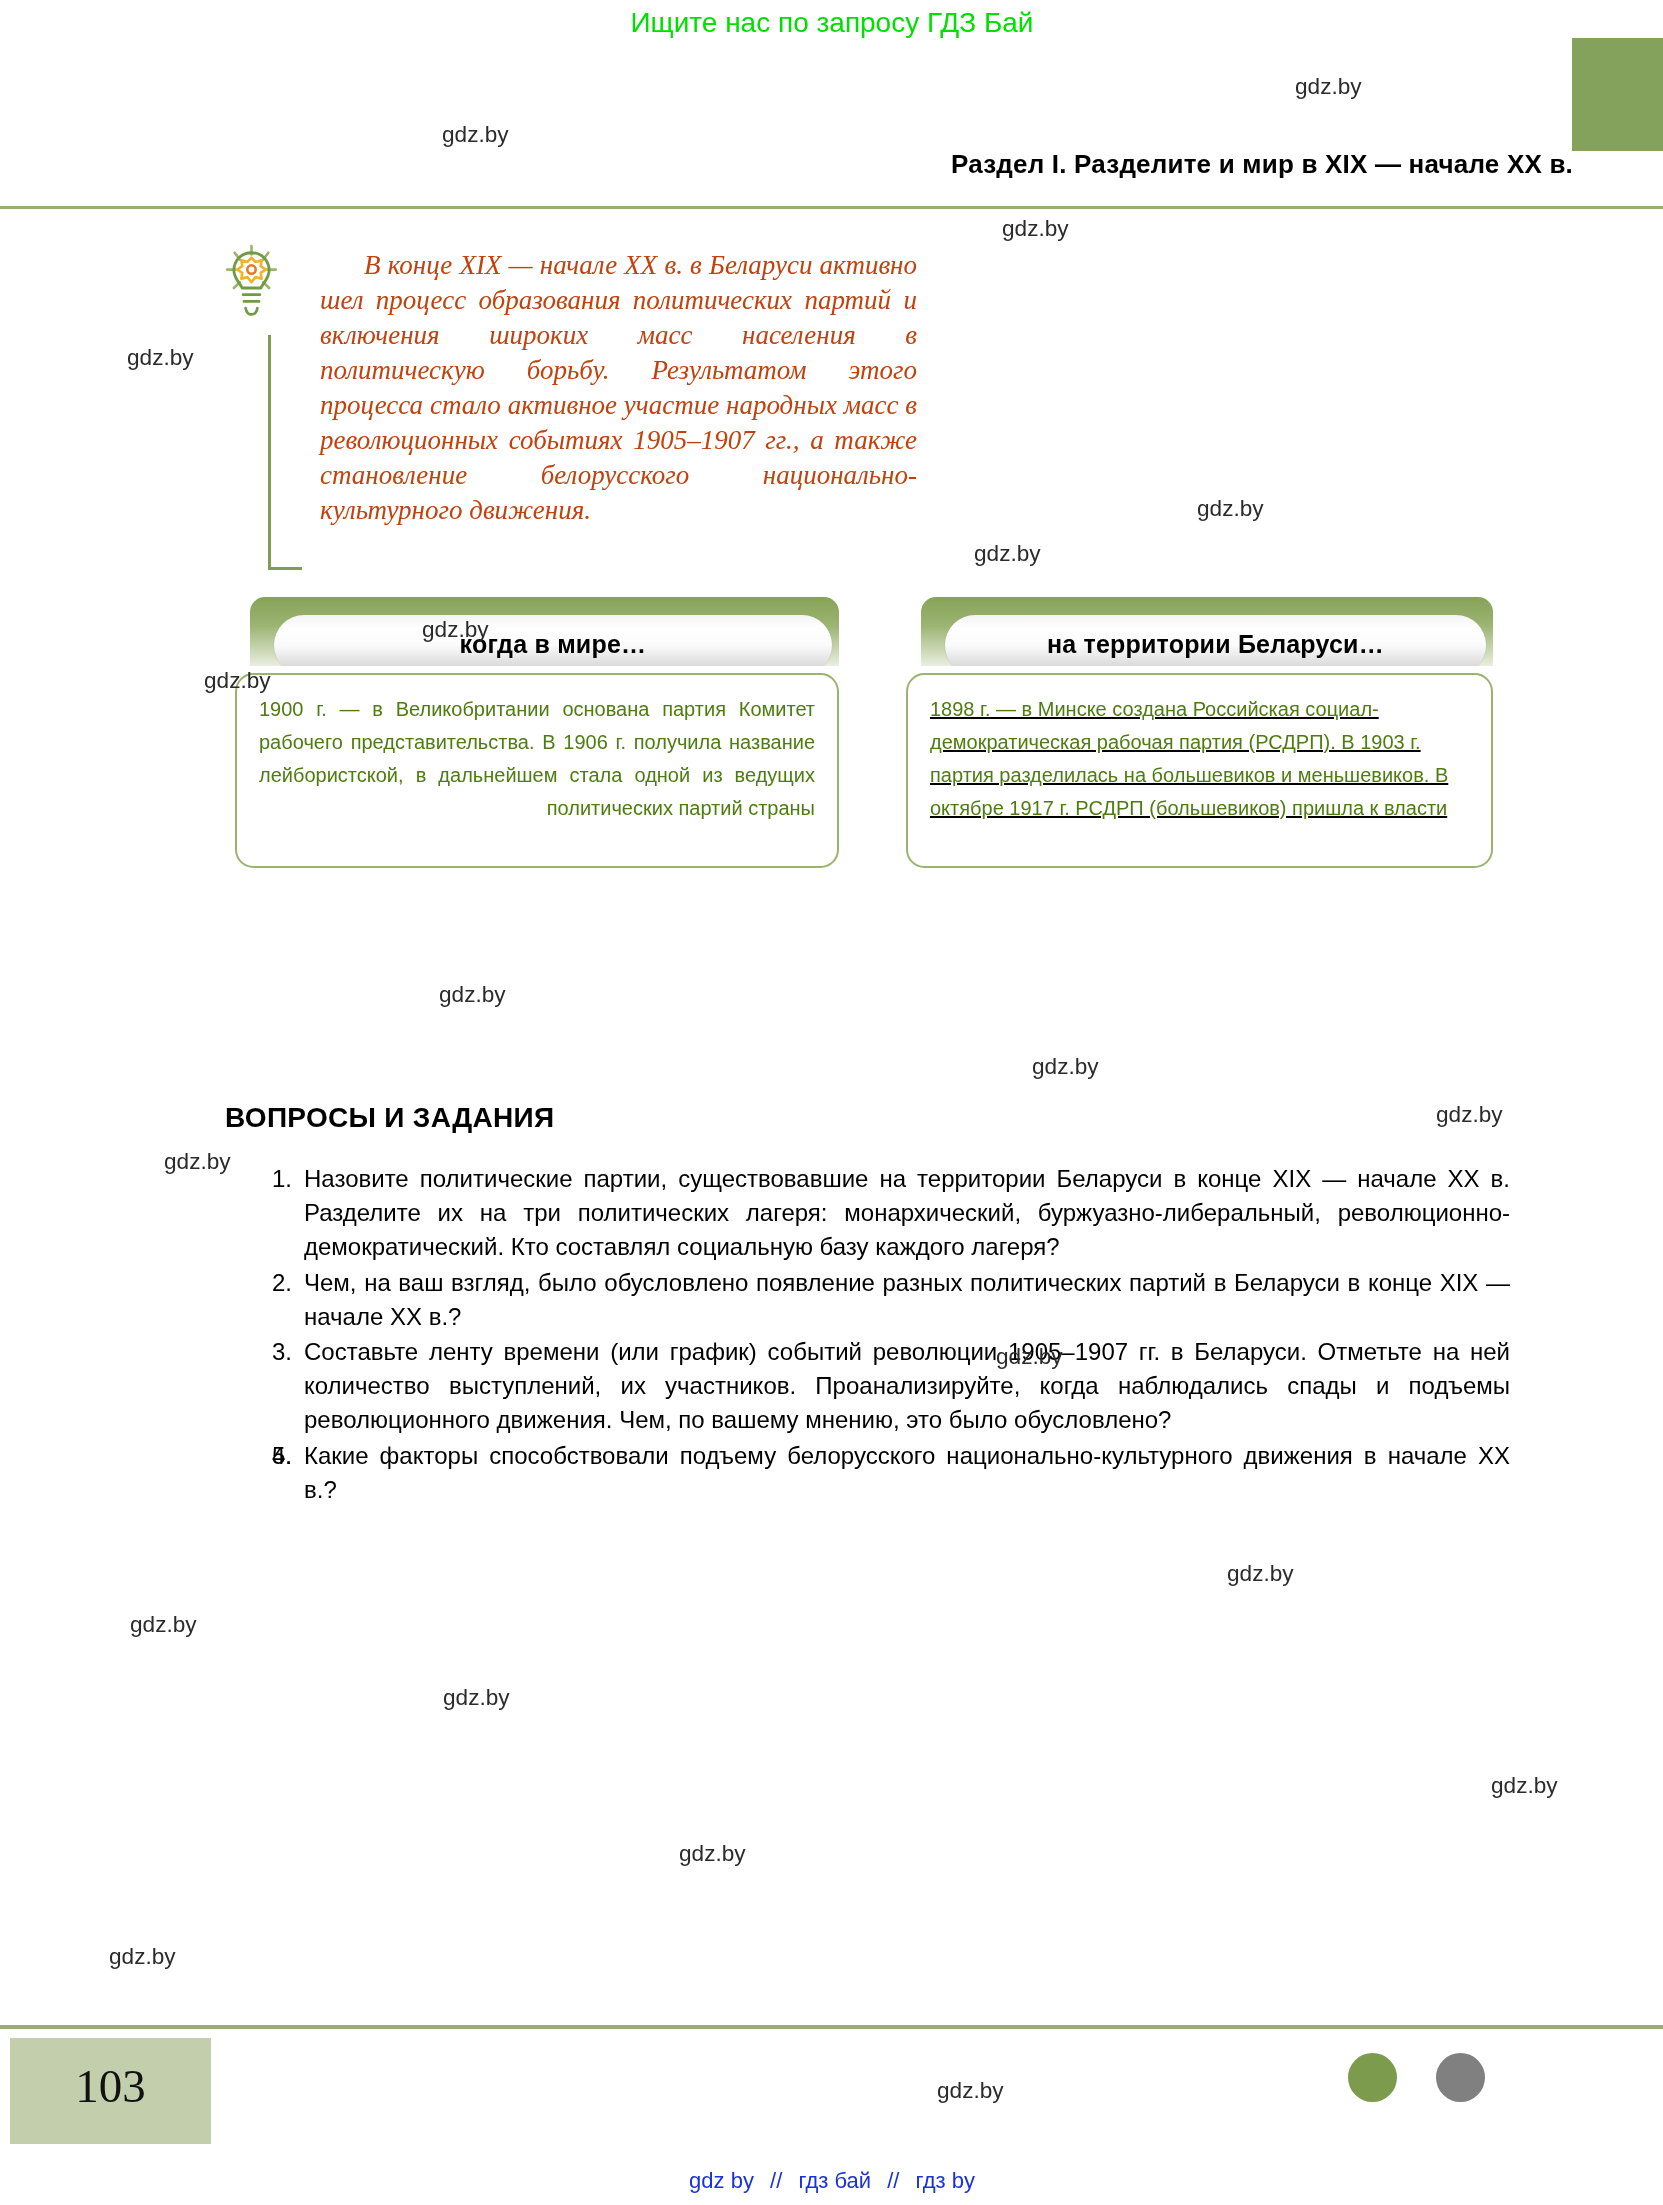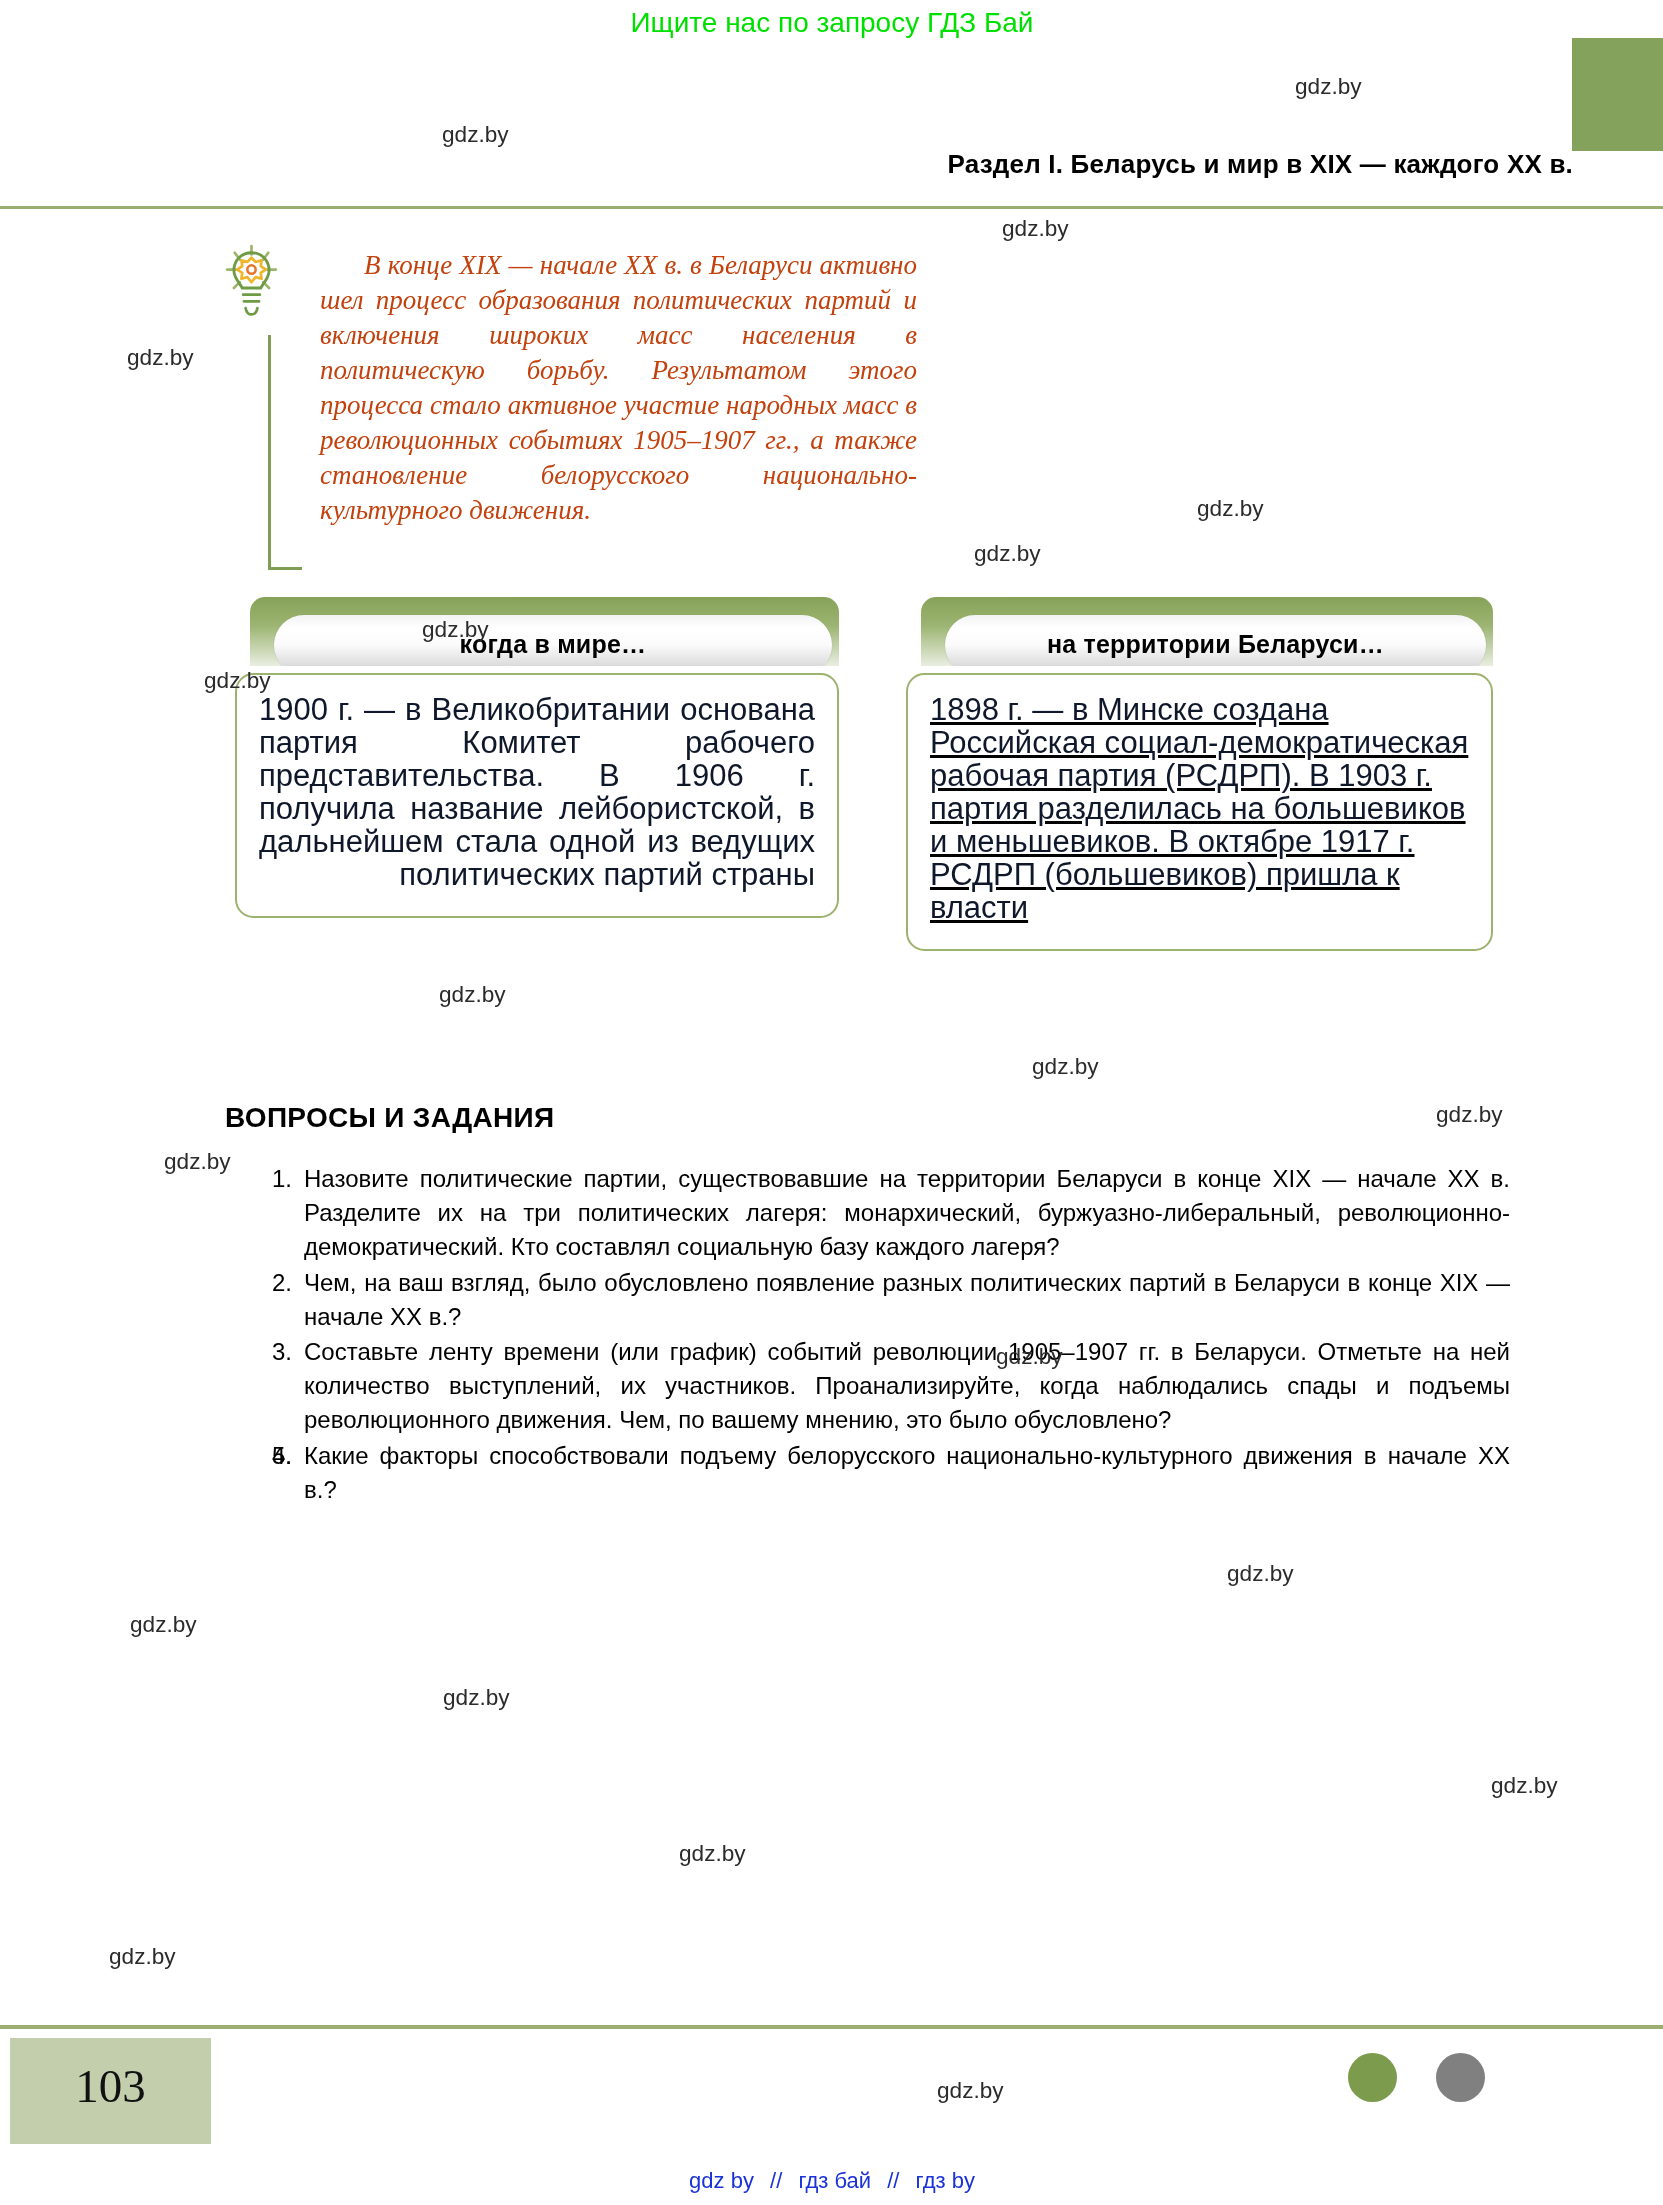--- a/index.html
+++ b/index.html
@@ -153,23 +153,23 @@
   .box-body {
     margin-top: 6.7px;
     border: 2.5px solid #9cb36f;
     border-radius: 18.4px;
     padding: 18.4px 22px 25px 22px;
     min-height: 195px;
     box-sizing: border-box;
   }
   .box-body p {
     margin: 0;
-    font-size: 31px;
+    font-size: 20px;
     line-height: 33px;
-    color: #0f172a;
+    color: #4d7c0f;
   }
   .box-body.align-right p { text-align: justify; text-align-last: right; }
 
   
   .q-title {
     position: absolute;
     left: 225px;
     top: 1102px;
     font-size: 28px;
     font-weight: bold;
@@ -251,21 +251,21 @@
 </style>
 </head>
 <body>
 
 <div id="page">
 
   <div class="top-banner">Ищите нас по запросу ГДЗ Бай</div>
 
   <div class="corner-block"></div>
 
-  <div class="runhead">Раздел I. Беларусь и мир в XIX — каждого XX в.</div>
+  <div class="runhead">Раздел I. Разделите и мир в XIX — начале XX в.</div>
   <div class="rule-top"></div>
 
   <div class="bulb-wrap">
     <svg viewBox="0 0 70 112" width="59" height="94" xmlns="http://www.w3.org/2000/svg">
       <g stroke="#9cb56a" stroke-width="3.2" stroke-linecap="round" fill="none">
         <line x1="35" y1="6" x2="35" y2="16"></line>
         <line x1="15" y1="14" x2="21" y2="22"></line>
         <line x1="55" y1="14" x2="49" y2="22"></line>
         <line x1="6" y1="34" x2="16" y2="34"></line>
         <line x1="64" y1="34" x2="54" y2="34"></line>

